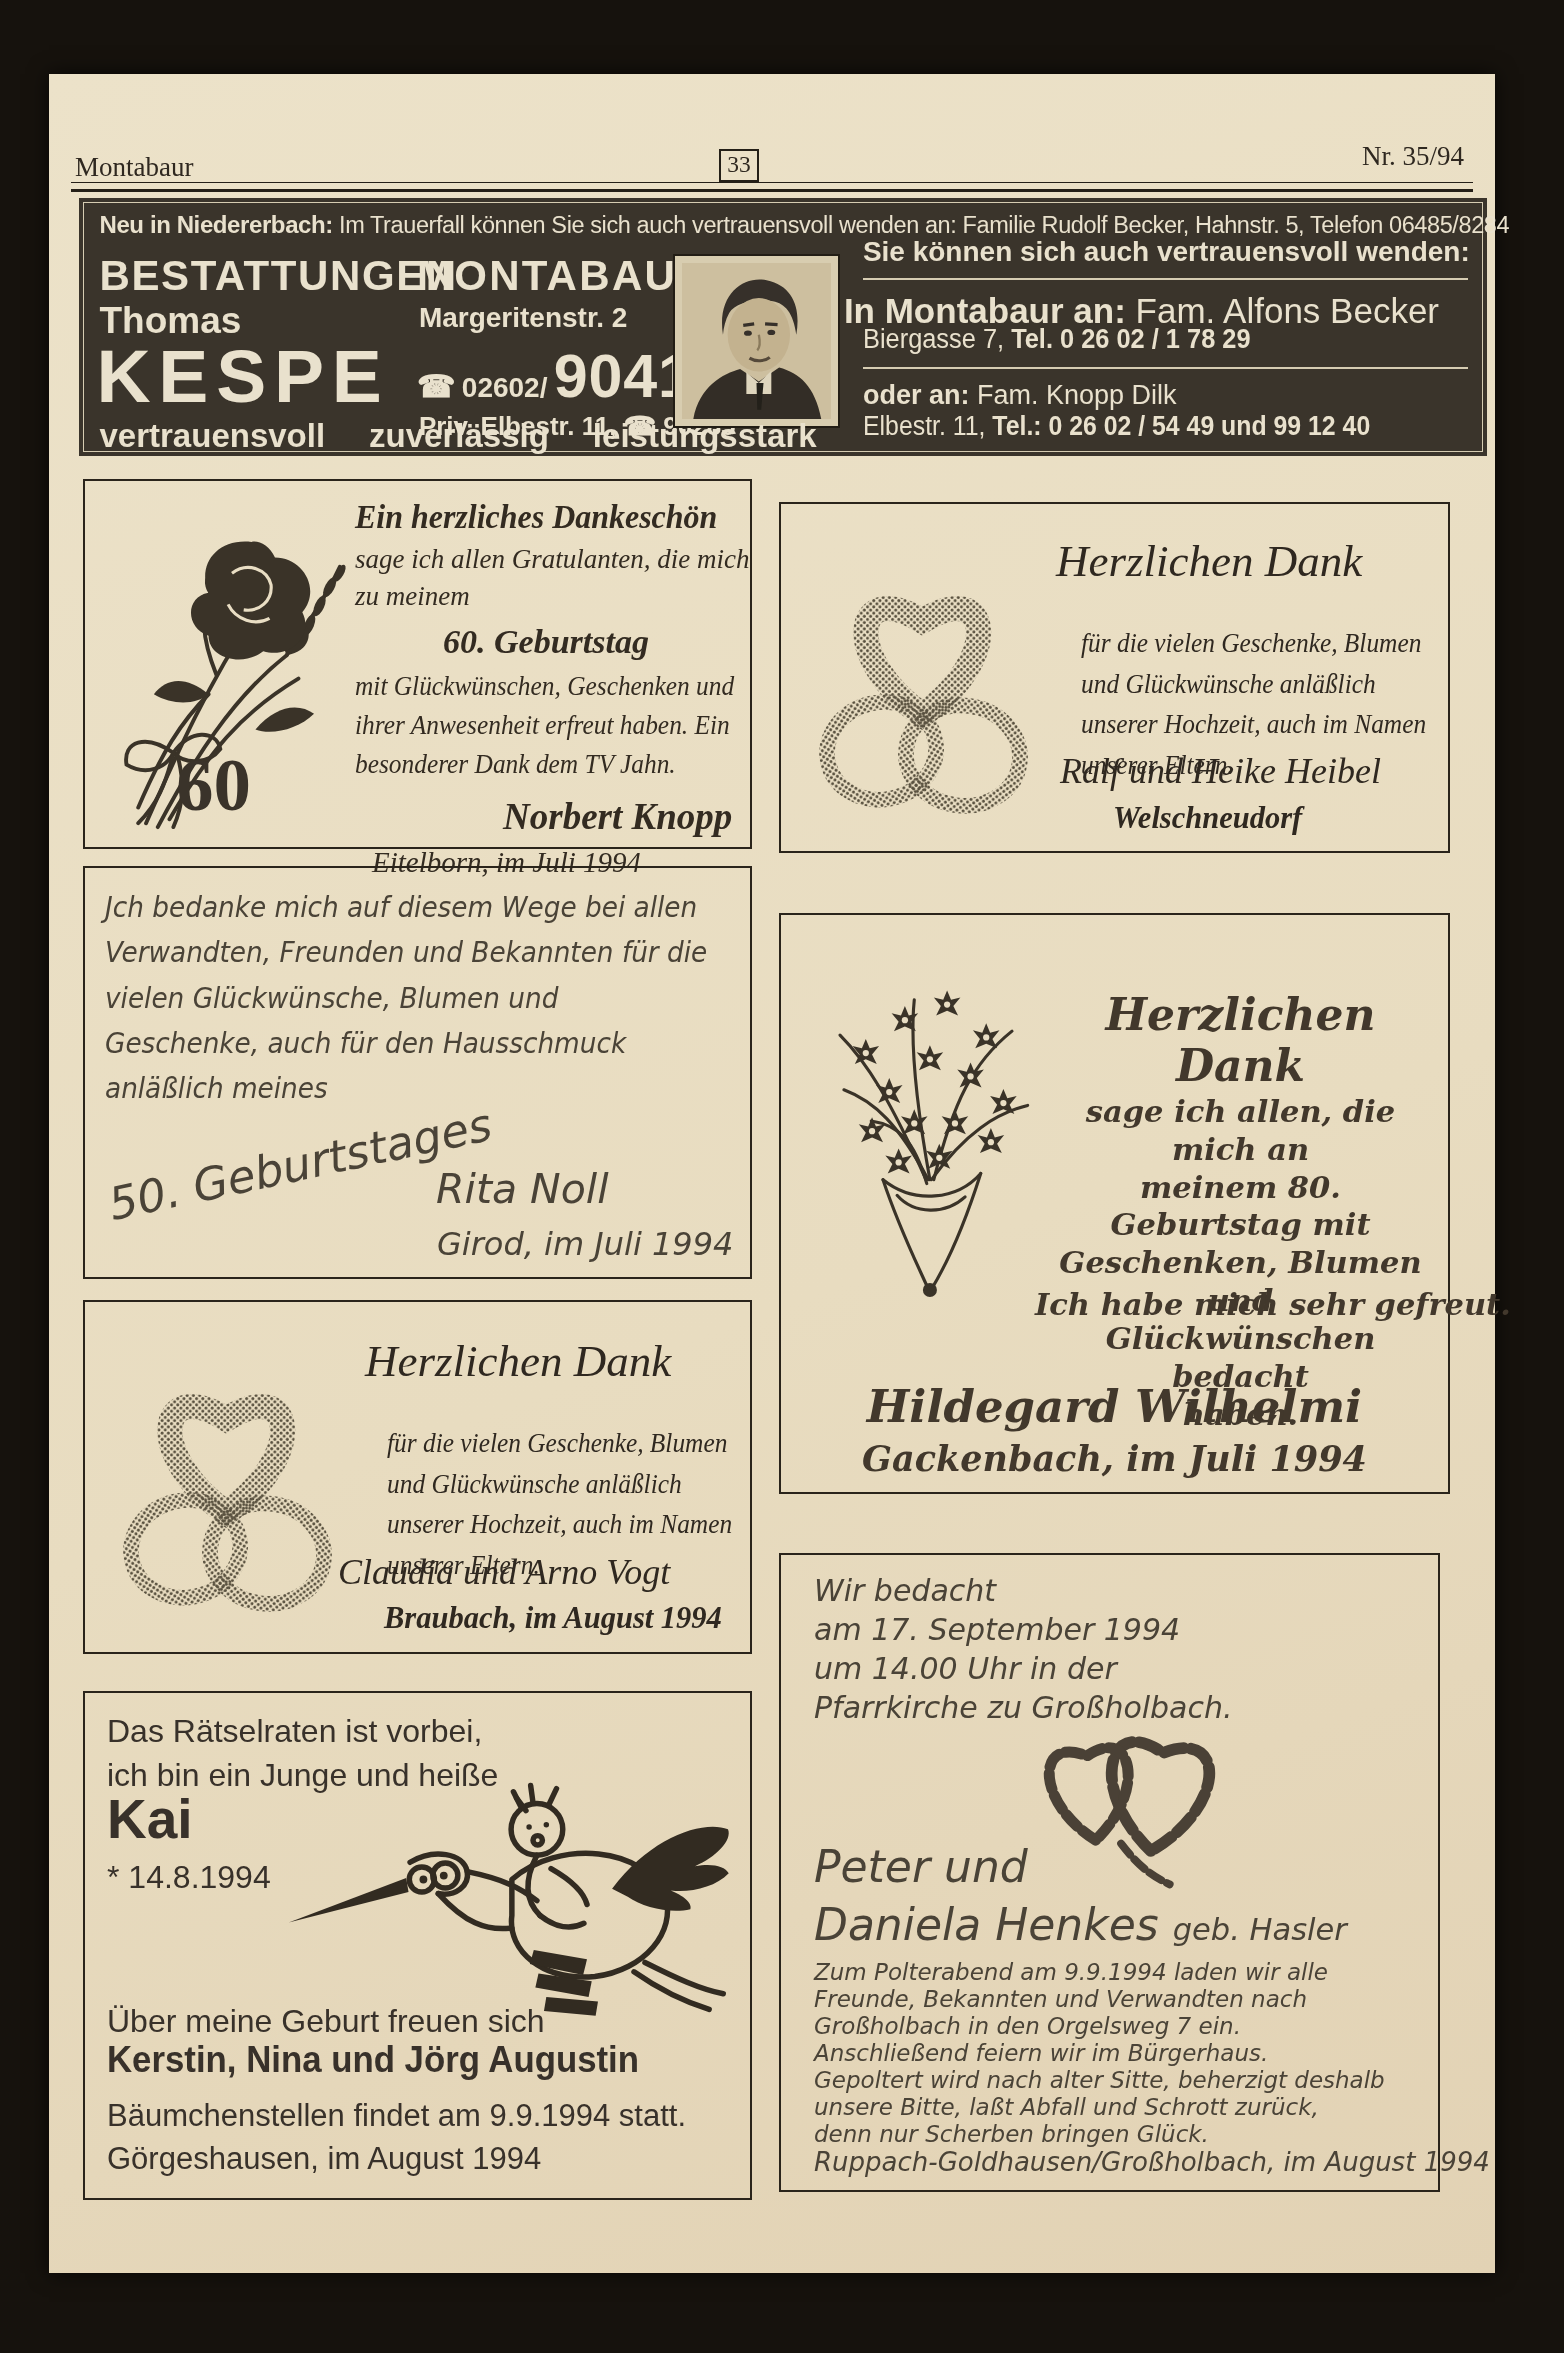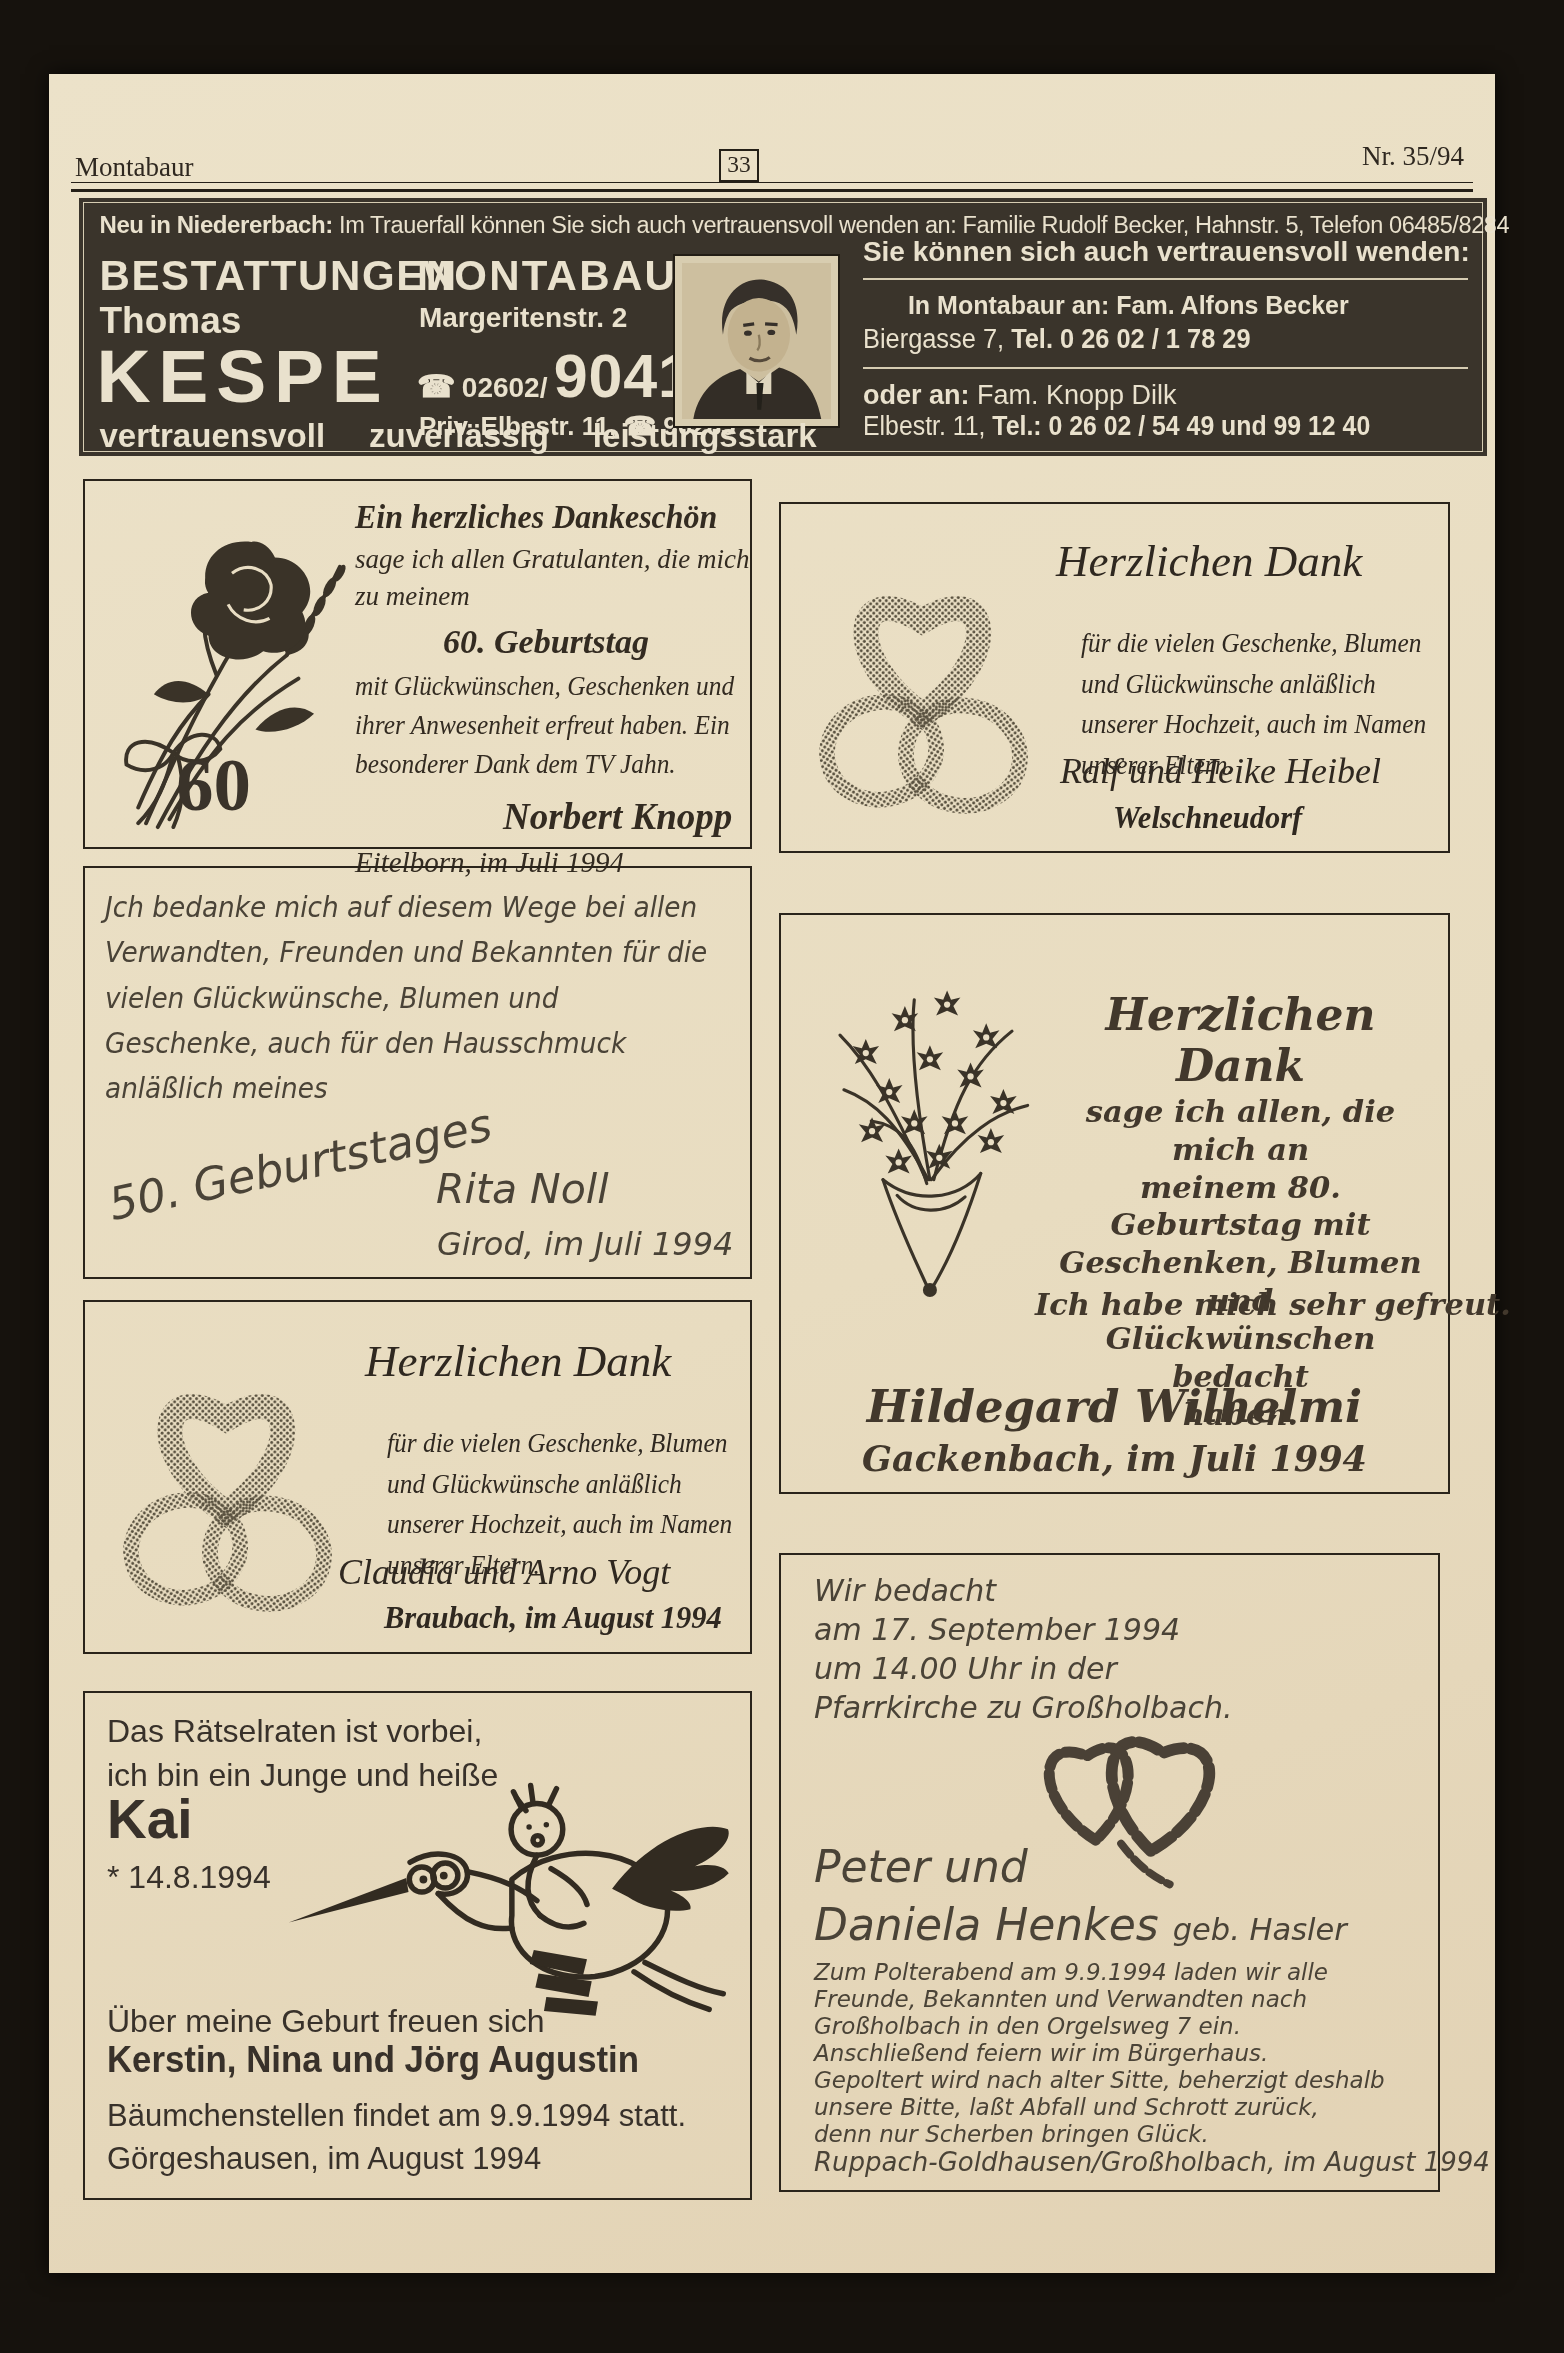--- a/index.html
+++ b/index.html
@@ -34,41 +34,41 @@
   .bn-city{left:333px;top:49px;font-size:42px;font-weight:bold;letter-spacing:2.3px;}
   .bn-street{left:335px;top:99px;font-size:28px;font-weight:bold;}
   .bn-phone{left:333px;top:138px;display:flex;align-items:baseline;gap:6.3px;font-weight:bold;}
   .bn-phone .ic{font-size:31px;}
   .bn-phone .pf{font-size:28px;text-align:right;}
   .bn-phone .nr{font-size:61px;letter-spacing:0.8px;}
   .bn-priv{left:335px;top:208px;font-size:26px;font-weight:bold;text-align:right;}
   .bn-photo{left:591px;top:53px;width:149px;height:156px;border:7px solid #d8cdb0;outline:2.3px solid #221d15;background:#cdbf9f;}
   .bn-rhead{left:779px;top:33px;font-size:28px;font-weight:bold;white-space:nowrap;}
   .bn-sep1{left:779px;right:14px;top:75px;border-top:2.3px solid #d6ccb2;}
-  .bn-c1a{left:824px;top:88px;font-size:25px;white-space:nowrap;font-weight:bold;}
+  .bn-c1a{left:760px;top:88px;font-size:35px;white-space:nowrap;}
   .bn-c1b{left:779px;top:121px;font-size:27px;white-space:nowrap;transform:scaleX(.94);transform-origin:0 0;}
   .bn-sep2{left:779px;right:14px;top:164px;border-top:2.3px solid #d6ccb2;}
   .bn-c2a{left:779px;top:177px;font-size:27px;white-space:nowrap;}
   .bn-c2b{left:779px;top:208px;font-size:27px;white-space:nowrap;transform:scaleX(.92);transform-origin:0 0;}
   .bn-slogan{left:15.6px;top:214px;display:flex;gap:44px;font-size:33px;font-weight:bold;}
 
   
   .ad{border:2.3px solid #2a241b;}
 
   
   .ad-knopp{left:34px;top:405px;width:665px;height:366px;}
   .knopp-rose{left:6.3px;top:14px;width:282px;height:336px;}
   .knopp-num{left:91px;top:261px;font-size:75px;font-weight:bold;color:#3a332a;}
   .knopp-text{left:270px;top:17px;width:382px;color:#332b21;}
   .knopp-title{font-size:34px;font-weight:bold;}
   .knopp-intro{font-size:27px;line-height:1.38;margin-top:4.7px;}
   .knopp-sub{font-size:34px;font-weight:bold;text-align:center;margin:7.8px 0 6.3px 0;}
   .knopp-body{font-size:27px;line-height:1.44;}
   .knopp-name{font-size:37px;font-weight:bold;text-align:right;margin-top:11px;padding-right:4.7px;}
-  .knopp-place{font-size:29px;margin-top:7.8px;margin-left:0;}
+  .knopp-place{font-size:29px;margin-top:7.8px;margin-left:17px;}
 
   
   .ad-noll{left:34px;top:792px;width:665px;height:409px;}
   .noll-lines{left:20.3px;top:17px;font-size:28px;line-height:1.62;}
   .noll-diag{left:30px;top:310px;font-size:45px;transform:rotate(-12deg);transform-origin:0 100%;}
   .noll-name{left:351px;top:297px;font-size:41px;}
   .noll-place{left:352px;top:357px;font-size:32px;}
 
   
   .ad-vogt{left:34px;top:1226px;width:665px;height:350px;}

